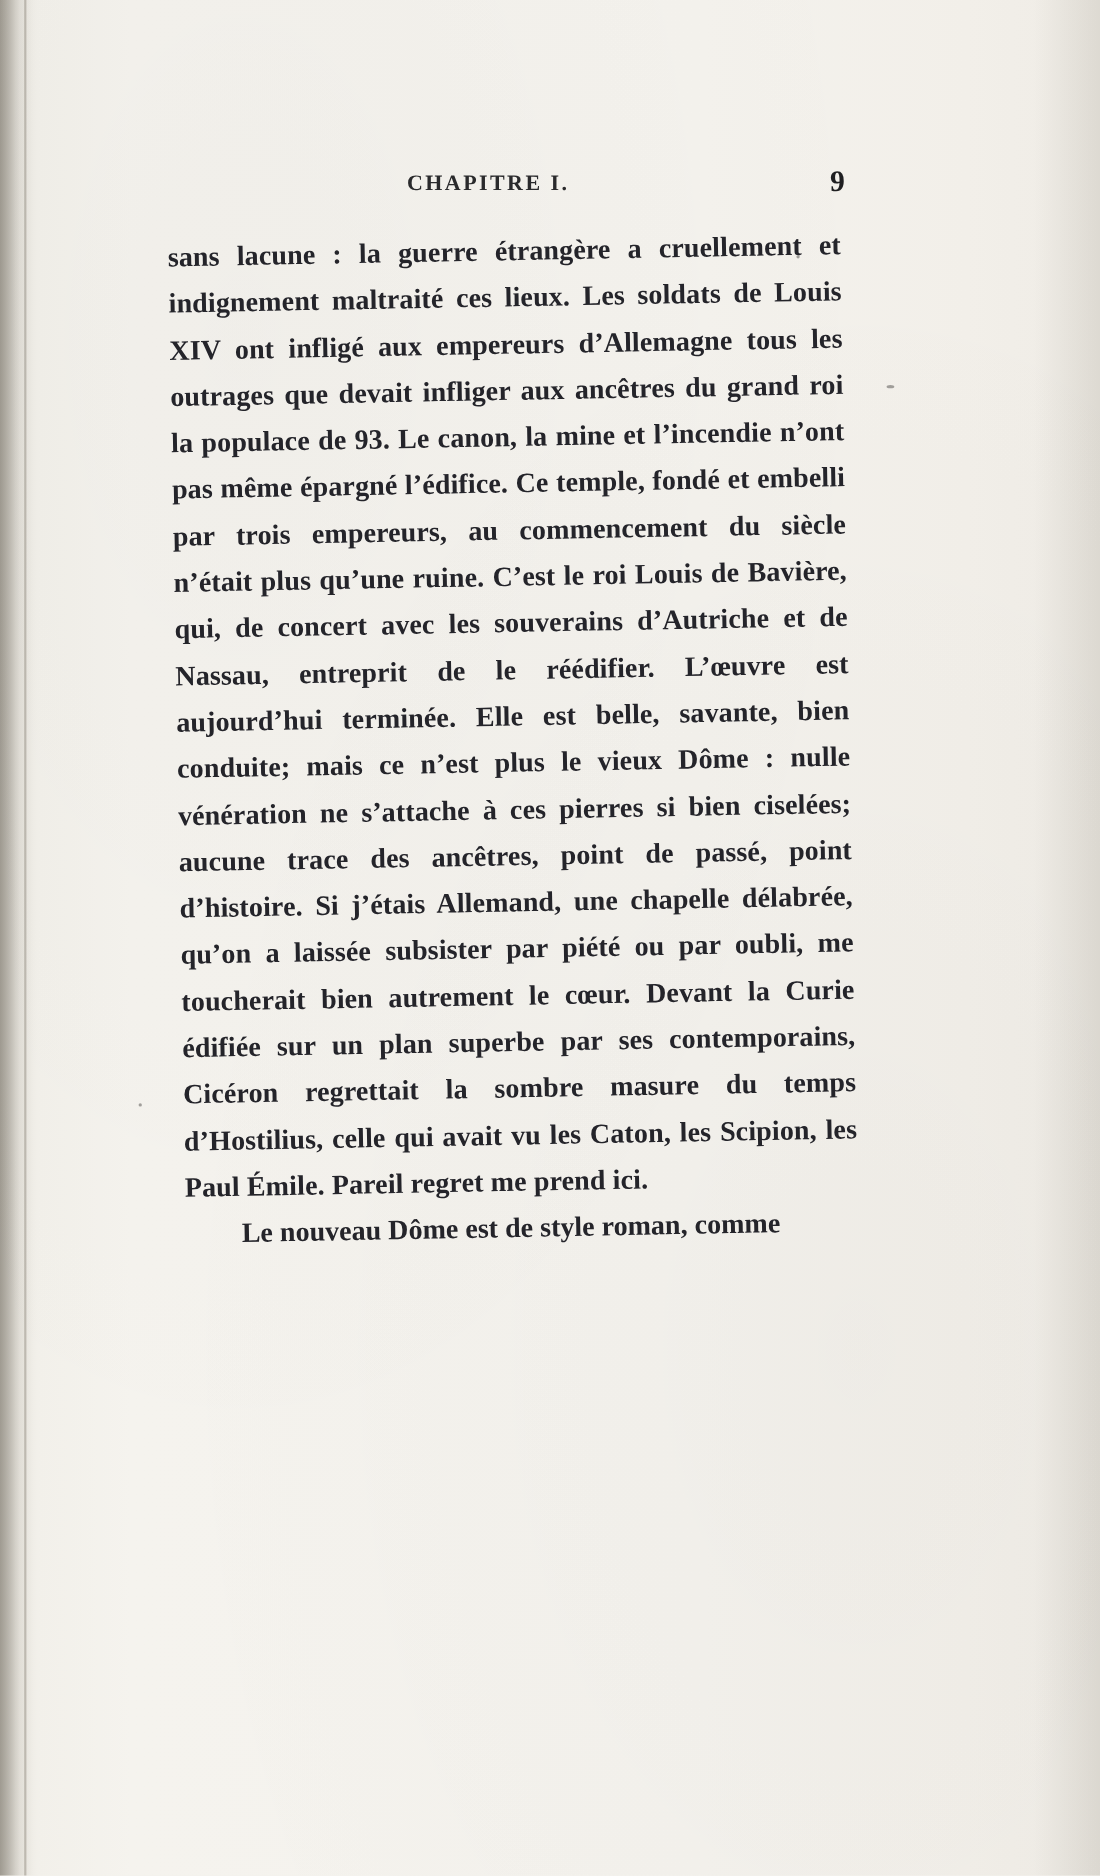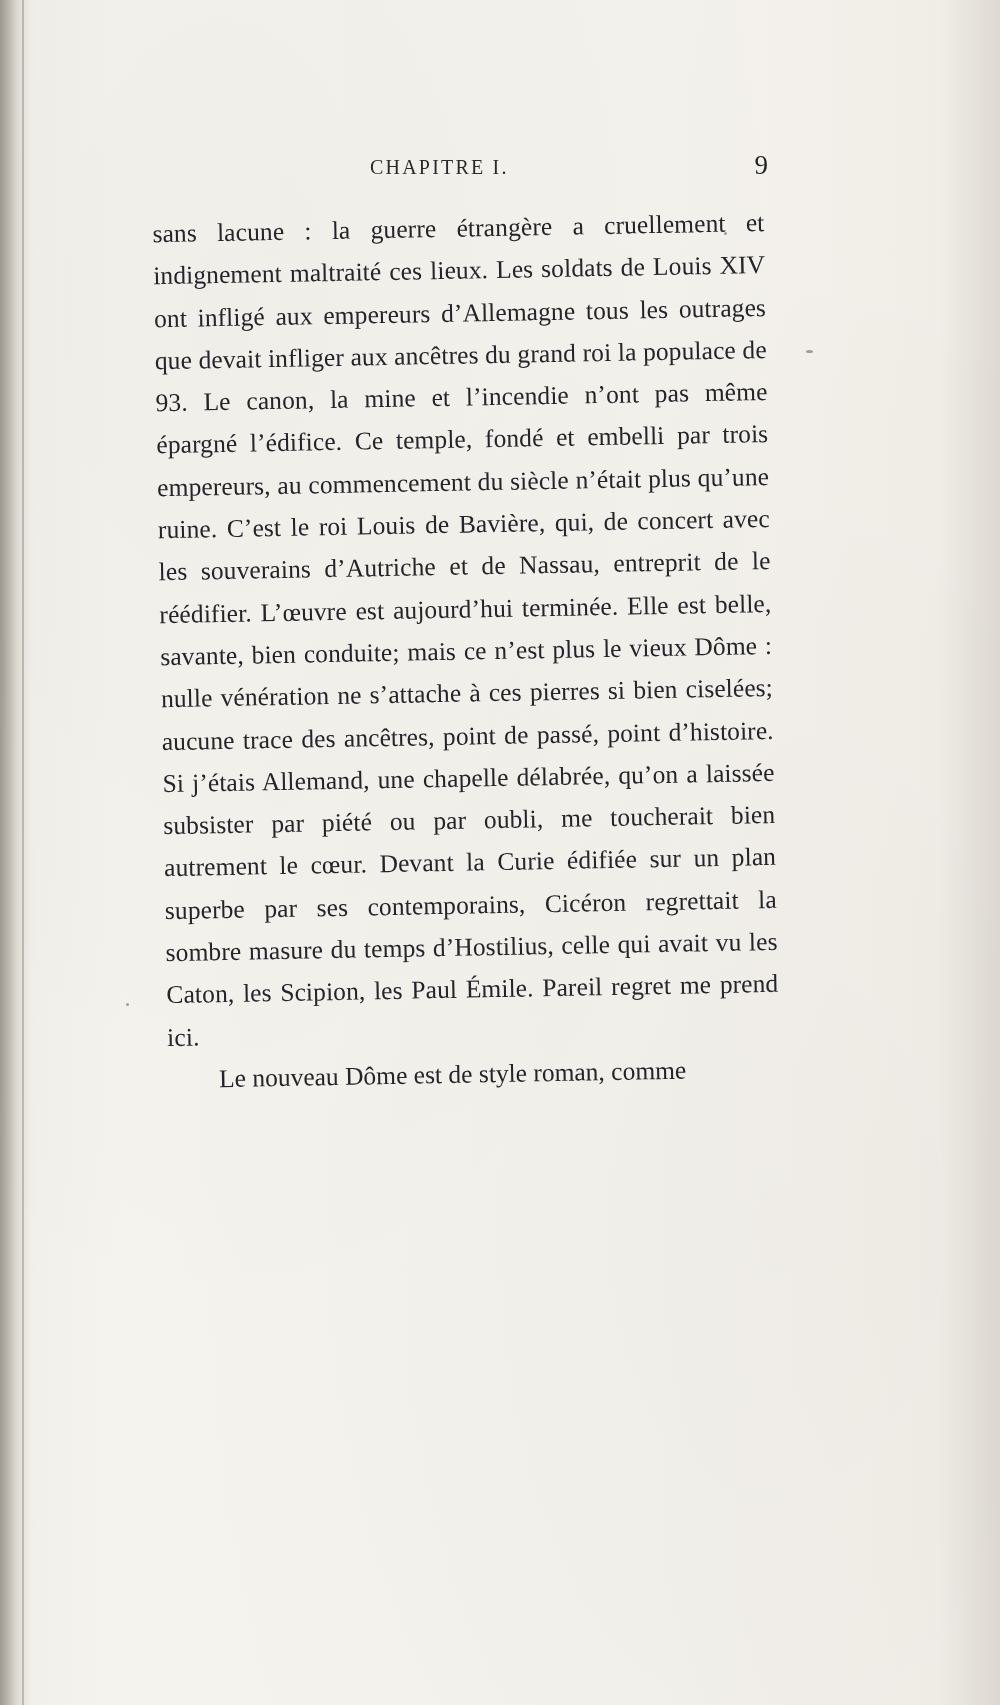--- a/index.html
+++ b/index.html
@@ -21,20 +21,21 @@
     height: 1705px;
     background:
       linear-gradient(90deg,
         #cfcbc2 0px,
         #e8e5de 14px,
         #f2f0ea 34px,
         #f5f3ee 120px,
         #f4f2ed 640px,
         #f2efe9 880px,
         #efece6 1000px);
+    font-weight: bold;
   }
 
   
   .gutter-shadow {
     position: absolute;
     left: 0;
     top: 0;
     width: 30px;
     height: 100%;
     background: linear-gradient(90deg, rgba(120,115,105,0.55), rgba(160,155,145,0.12) 60%, rgba(255,255,255,0) 100%);

